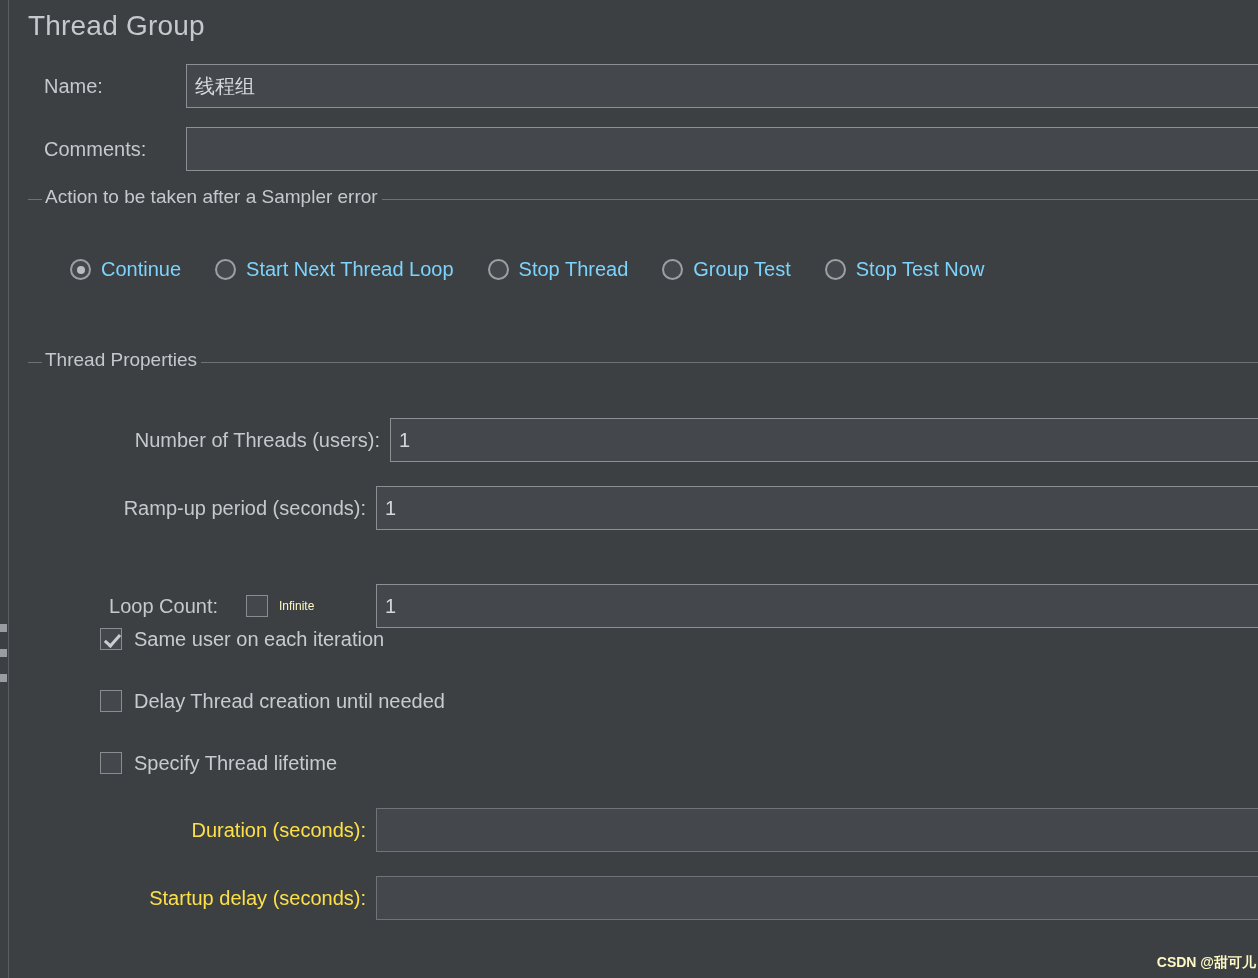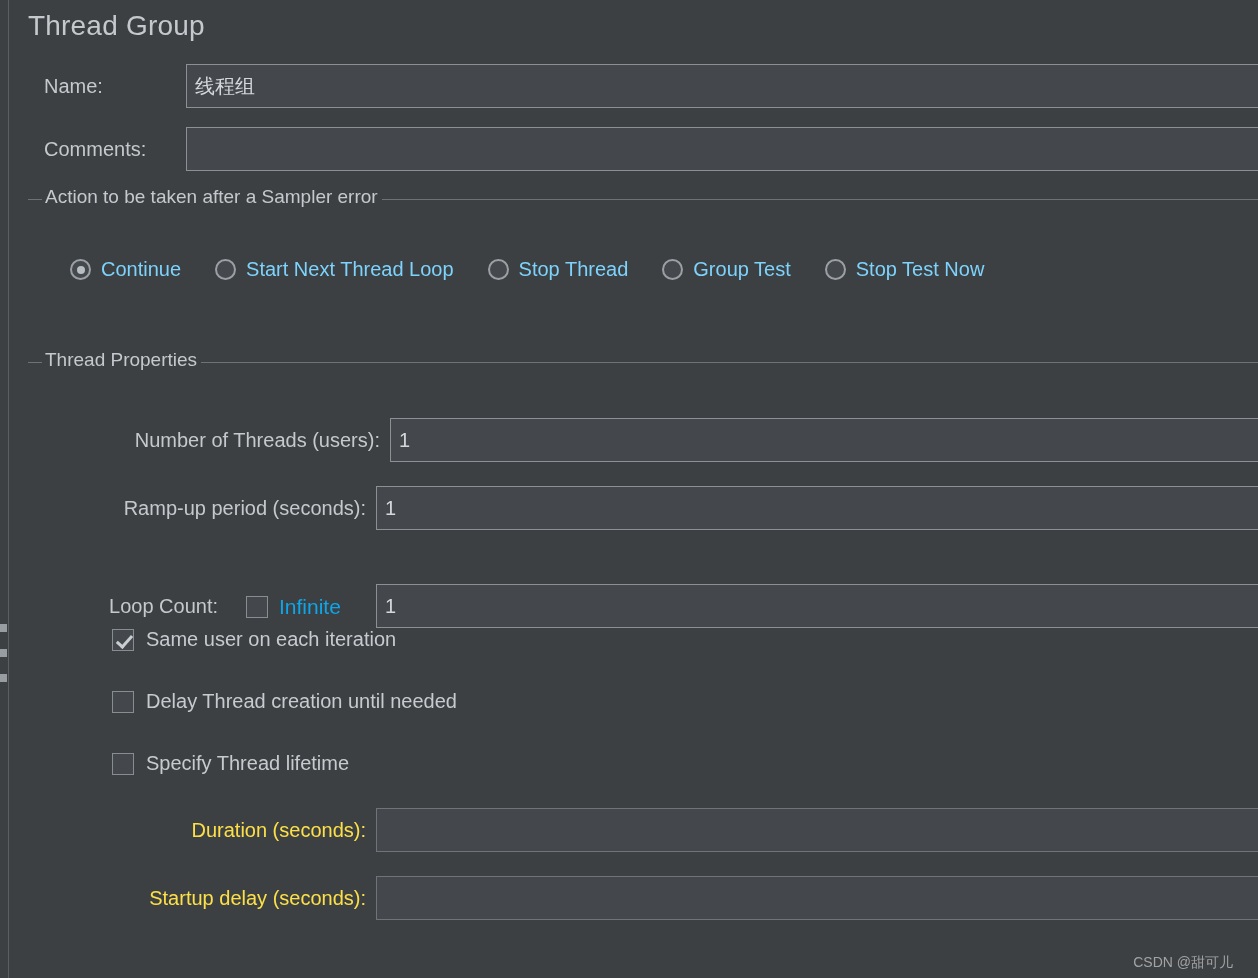--- a/index.html
+++ b/index.html
@@ -190,51 +190,52 @@
     position: absolute;
     left: 7px; top: 2px;
     width: 6px; height: 13px;
     border: solid #c9ced2;
     border-width: 0 3px 3px 0;
     transform: rotate(42deg);
   }
 
   .cb-row {
     position: absolute;
-    left: 82px;
-    display: flex;
-    align-items: center;
+    left: 70px;
+    display: flex;
+    align-items: flex-start;
     white-space: nowrap;
     padding-left: 20px;
   }
   .cb-row .cblabel {
     font-size: 20px;
     color: #c7cbcf;
     margin-left: 12px;
   }
 
   .inline-cb {
     position: absolute;
     display: flex;
     align-items: center;
     white-space: nowrap;
   }
   .inline-cb .cblabel {
-    font-size: 21px;
-    color: #0ea5e9;
+    font-size: 12px;
+    color: #fef9c3;
     margin-left: 11px;
   }
 
   
   #watermark {
     position: absolute;
-    right: 25px; bottom: 6px;
+    right: 2px; bottom: 6px;
     font-size: 14px;
-    color: #a3a3a3;
-    white-space: nowrap;
+    color: #fef9c3;
+    white-space: nowrap;
+    font-weight: bold;
   }
 </style>
 </head>
 <body>
 
 <div id="splitter-rail">
   <div id="splitter-grip">
     <i></i>
     <i></i>
     <i></i>

